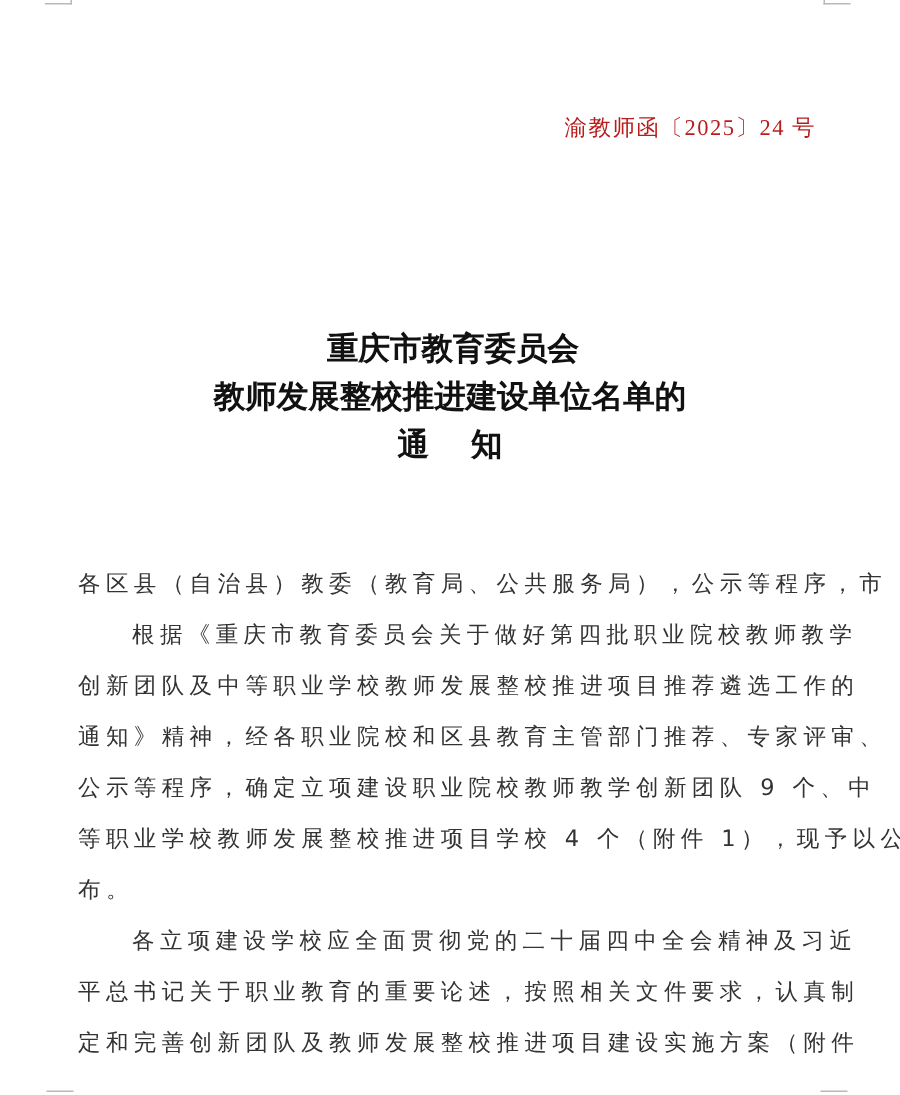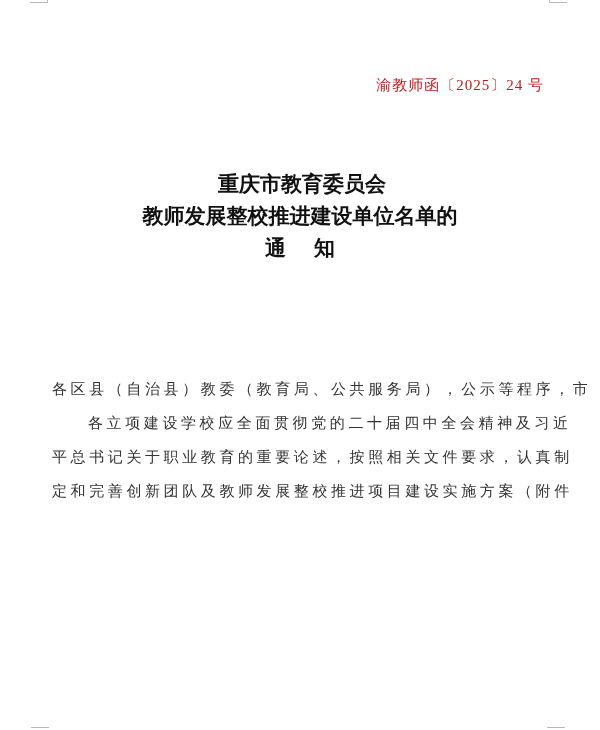--- a/index.html
+++ b/index.html
@@ -45,21 +45,21 @@
       font-family: "DejaVu Serif", serif;
       font-weight: bold;
       font-size: 21px;
       line-height: 32px;
       color: #111111;
     }
     .title-line {
       display: block;
       white-space: nowrap;
     }
-    .title-line.l1 { margin-left: 4px; }
+    .title-line.l1 { margin-left: 4px; margin-top: 48px; }
     .title-notice {
       letter-spacing: 28px;
       margin-left: 28px;
       text-align: center;
     }
 
     .body-text {
       position: absolute;
       left: 52px;
       width: 496px;
@@ -95,17 +95,25 @@
   <span class="title-line l1">重庆市教育委员会</span>
   <span class="title-line">教师发展整校推进建设单位名单的</span>
   <span class="title-line title-notice">通知</span>
 </div>
 
 <div class="body-text">
   <div class="para">
     <span class="line">各区县（自治县）教委（教育局、公共服务局），公示等程序，市</span>
   </div>
   <div class="para">
+    <span class="line" style="padding-left:36px">根据《重庆市教育委员会关于做好第四批职业院校教师教学</span>
+    <span class="line">创新团队及中等职业学校教师发展整校推进项目推荐遴选工作的</span>
+    <span class="line">通知》精神，经各职业院校和区县教育主管部门推荐、专家评审、</span>
+    <span class="line">公示等程序，确定立项建设职业院校教师教学创新团队 9 个、中</span>
+    <span class="line">等职业学校教师发展整校推进项目学校 4 个（附件 1），现予以公</span>
+    <span class="line">布。</span>
+  </div>
+  <div class="para">
     <span class="line" style="padding-left:36px">各立项建设学校应全面贯彻党的二十届四中全会精神及习近</span>
     <span class="line">平总书记关于职业教育的重要论述，按照相关文件要求，认真制</span>
     <span class="line">定和完善创新团队及教师发展整校推进项目建设实施方案（附件</span>
   </div>
 </div>
 
 </body></html>

